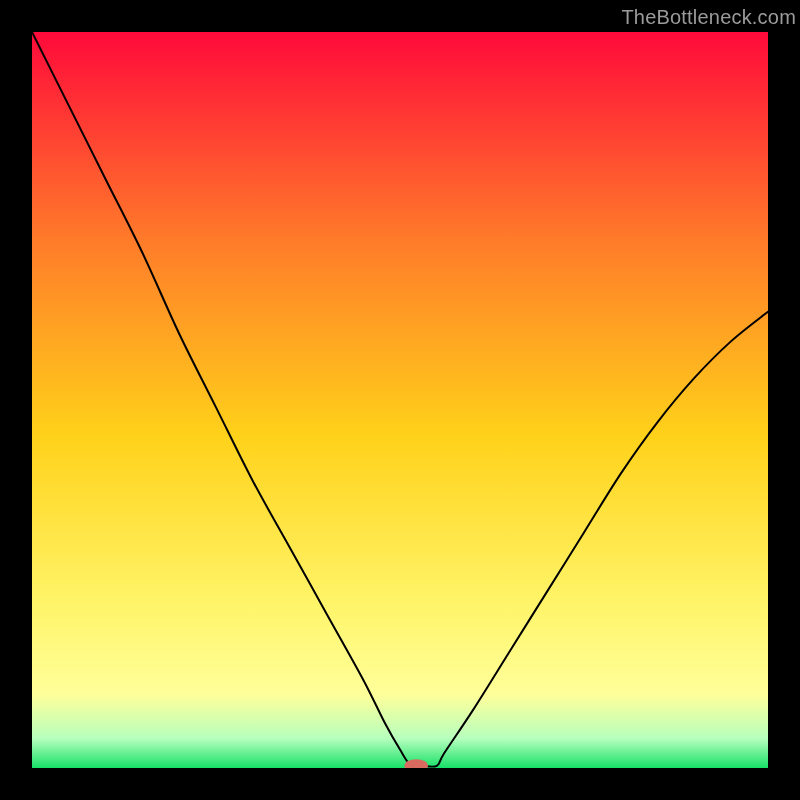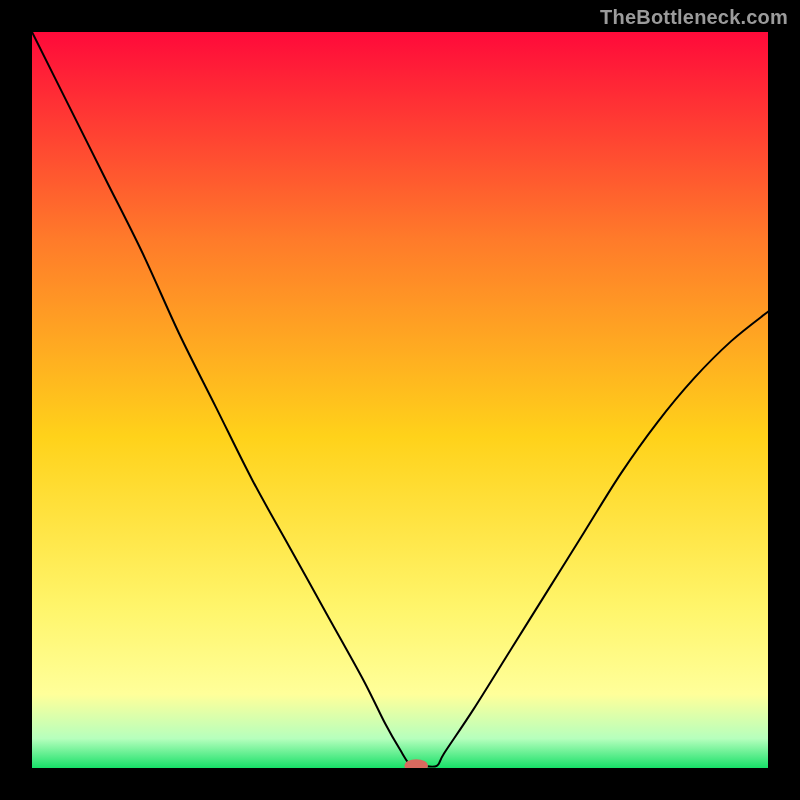--- a/index.html
+++ b/index.html
@@ -26,23 +26,23 @@
     overflow: hidden;
   }
   .plot svg {
     display: block;
     width: 100%;
     height: 100%;
   }
   .watermark {
     position: absolute;
     top: 6px;
-    right: 12px;
+    right: 4px;
     font-size: 20px;
-    font-weight: 700;
+    font-weight: 400;
     color: #9b9b9b;
     letter-spacing: 0.2px;
     user-select: none;
   }
 </style>
 </head>
 <body>
 
 <div class="frame">
   <div class="watermark">TheBottleneck.com</div>

